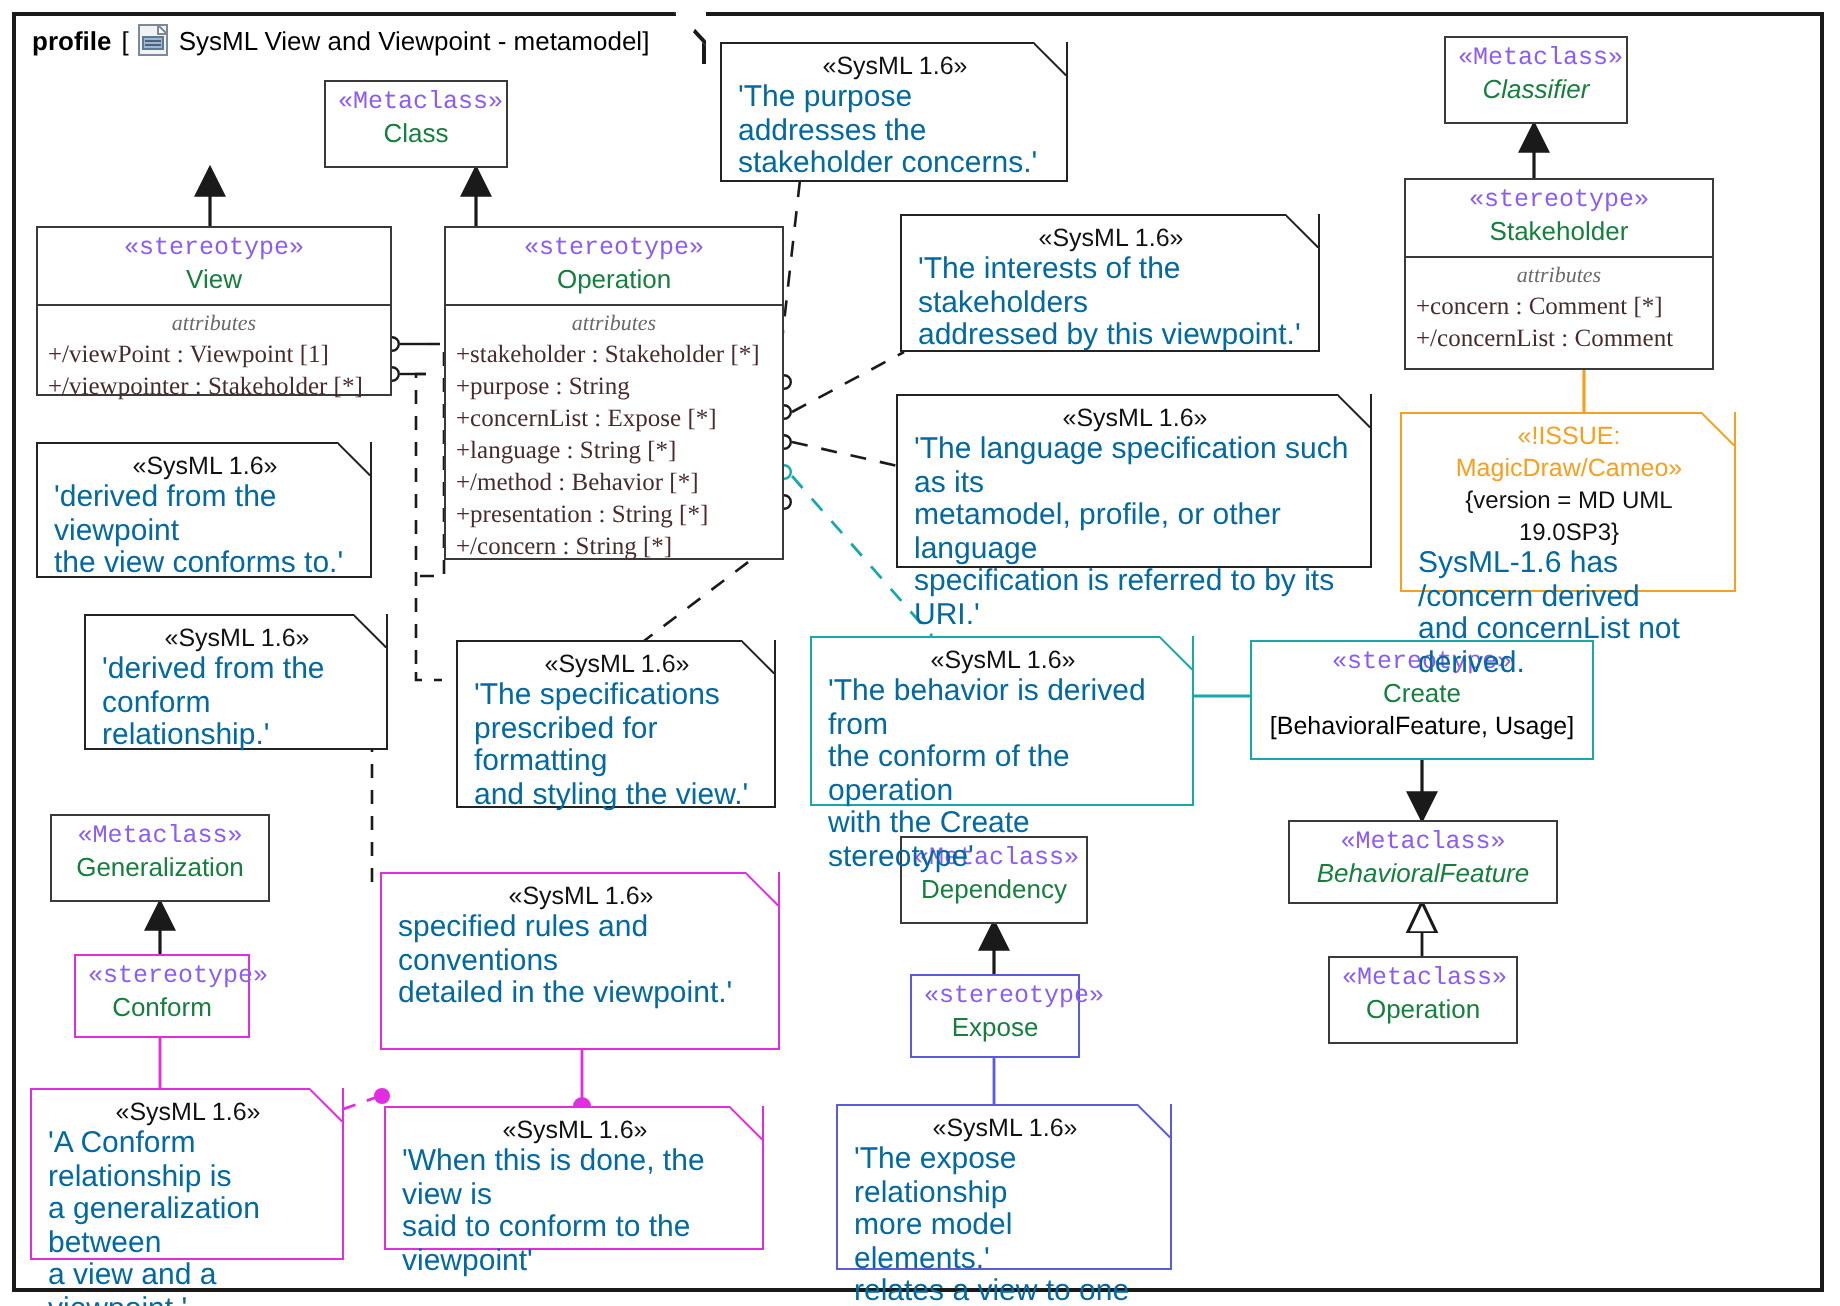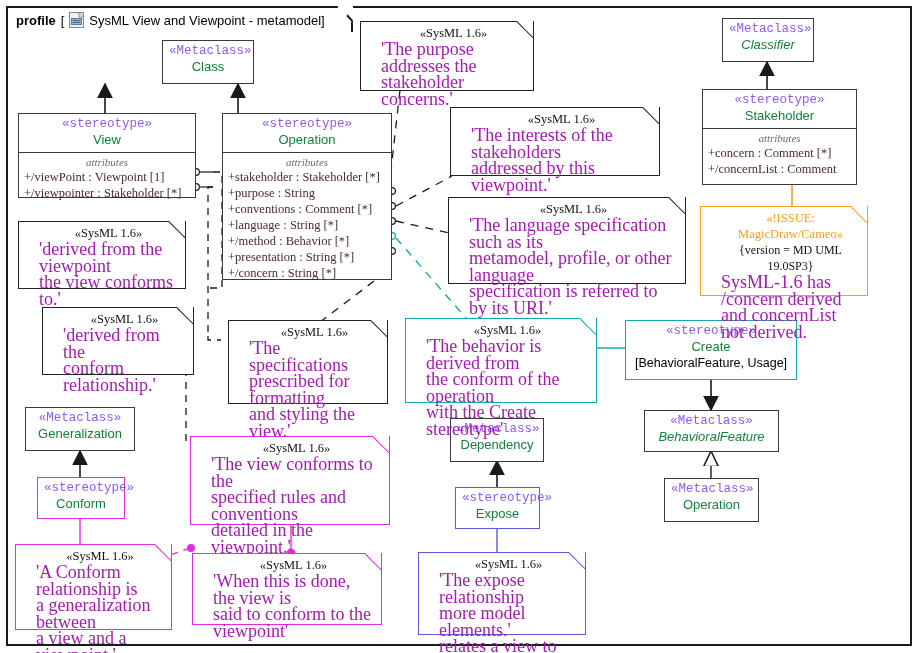--- a/index.html
+++ b/index.html
@@ -32,23 +32,23 @@
   .attrs{padding:2px 5px 4px 5px;}
   .attrs .cap{font-size:11px;font-style:italic;color:#6a6a6a;text-align:center;line-height:14px;}
   .attrs .row{font-size:12.5px;color:#4a2b2b;line-height:16px;white-space:nowrap;}
 
   .pink{border-color:#e22ce2;}
   .blue{border-color:#5b5be0;}
   .teal{border-color:#17a8ab;}
   .orange{border-color:#f5a020;}
 
   
-  .note{position:absolute;box-sizing:border-box;background:#fff;border:1.4px solid #222;padding:3px 7px 4px 20px;font-family:Liberation Serif, serif;}
+  .note{position:absolute;box-sizing:border-box;background:#fff;border:1.4px solid #222;padding:3px 7px 4px 8px;}
   .note .nst{font-size:12.5px;text-align:center;color:#111;line-height:16px;}
-  .note .ntx{font-size:18px;color:#a21caf;line-height:16.5px;}
+  .note .ntx{font-size:15px;color:#0369a1;line-height:16.5px;}
   .fold{position:absolute;right:-1.4px;top:-1.4px;width:17px;height:17px;overflow:hidden;}
   .fold .bg{position:absolute;right:0;top:0;width:18px;height:18px;background:#fff;}
   .fold .ln{position:absolute;left:-1px;top:-1px;width:25px;height:0;border-top:1.4px solid #222;
             transform:rotate(45deg);transform-origin:0 0;}
   .fold .vl{position:absolute;right:0;top:0;width:0;height:18px;border-left:1.4px solid #222;}
   .note.pink{border-color:#e22ce2;} .note.pink .fold .ln,.note.pink .fold .vl{border-color:#e22ce2;}
   .note.blue{border-color:#5b5be0;} .note.blue .fold .ln,.note.blue .fold .vl{border-color:#5b5be0;}
   .note.teal{border-color:#17a8ab;} .note.teal .fold .ln,.note.teal .fold .vl{border-color:#17a8ab;}
   .note.orange{border-color:#f5a020;} .note.orange .fold .ln,.note.orange .fold .vl{border-color:#f5a020;}
   .note.orange .nst{color:#f5a020;}
@@ -178,21 +178,21 @@
 
   <div class="node" style="left:222px;top:113px;width:170px;height:167px;">
     <div class="hdr">
       <div class="st">«stereotype»</div>
       <div class="nm">Operation</div>
     </div>
     <div class="attrs sep">
       <div class="cap">attributes</div>
       <div class="row">+stakeholder : Stakeholder [*]</div>
       <div class="row">+purpose : String</div>
-      <div class="row">+conventions : Comment [*]</div>
+      <div class="row">+concernList : Expose [*]</div>
       <div class="row">+language : String [*]</div>
       <div class="row">+/method : Behavior [*]</div>
       <div class="row">+presentation : String [*]</div>
       <div class="row">+/concern : String [*]</div>
     </div>
   </div>
 
   <div class="node" style="left:702px;top:89px;width:155px;height:96px;">
     <div class="hdr">
       <div class="st">«stereotype»</div>
@@ -347,21 +347,20 @@
     <div class="ntx">and concernList not derived.</div>
   </div>
 
   <div class="note pink" style="left:190px;top:436px;width:200px;height:89px;">
     <div class="fold">
         <div class="bg"></div>
         <div class="ln"></div>
         <div class="vl"></div>
       </div>
     <div class="nst">«SysML 1.6»</div>
-    <div class="ntx">'The view conforms to the</div>
     <div class="ntx">specified rules and conventions</div>
     <div class="ntx">detailed in the viewpoint.'</div>
   </div>
 
   <div class="note pink" style="left:15px;top:544px;width:157px;height:86px;">
     <div class="fold">
         <div class="bg"></div>
         <div class="ln"></div>
         <div class="vl"></div>
       </div>

